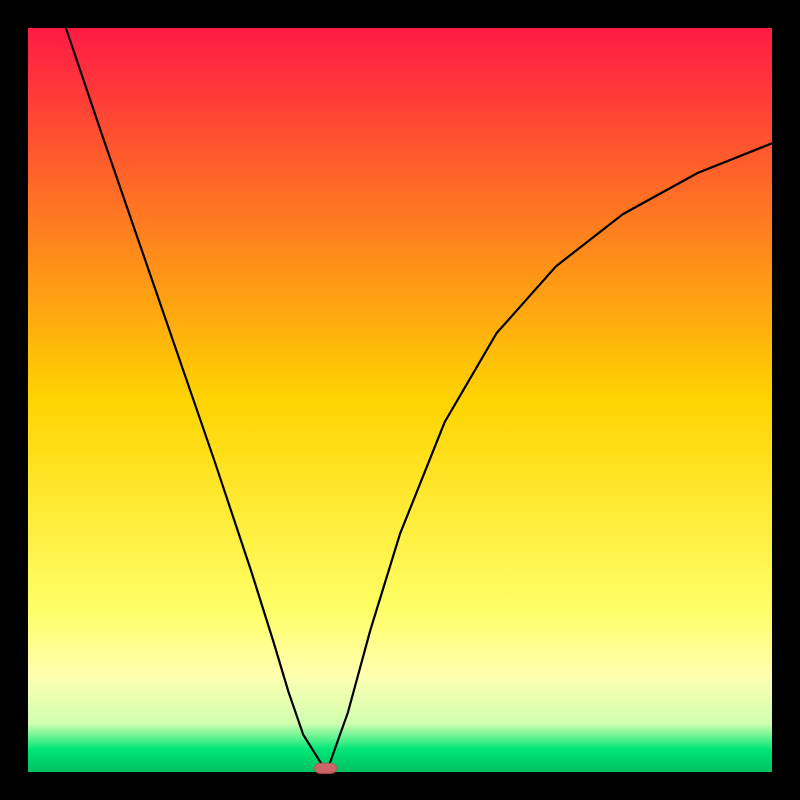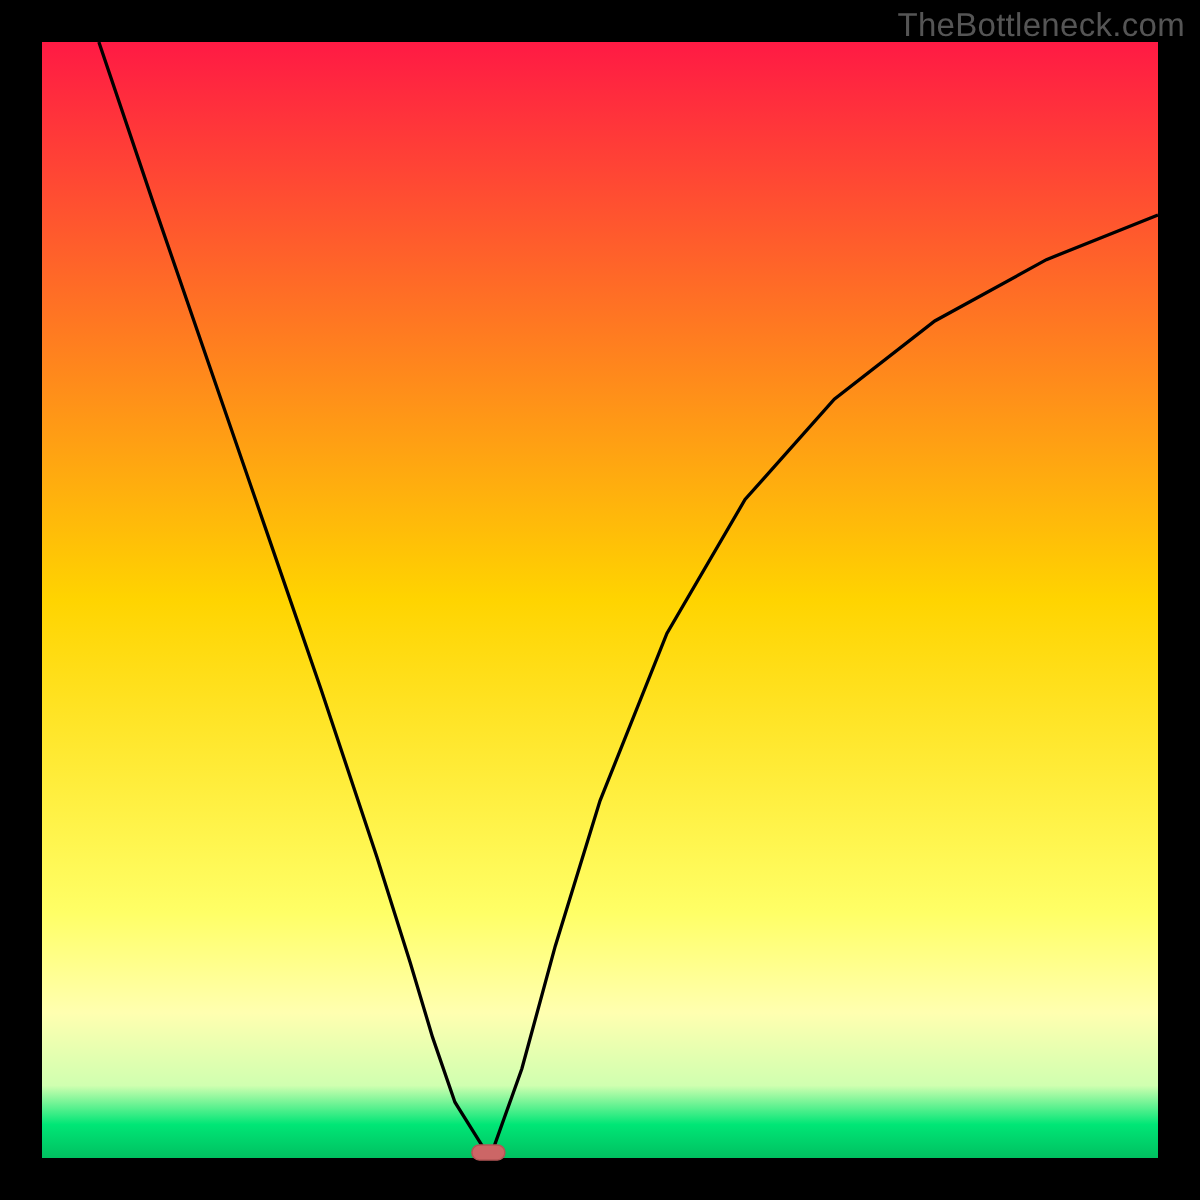--- a/index.html
+++ b/index.html
@@ -52,14 +52,13 @@
   <rect id="frame-outer" x="0" y="0" width="800" height="800" fill="#000000"></rect>
 
   <rect id="plot-area" x="28" y="28" width="744" height="744" fill="url(#bg-grad)"></rect>
 
   <path id="curve-left" fill="none" stroke-width="2.2" d="M65.9 28.0 L102.4 135.9 L139.6 243.8 L176.8 351.6 L214.0 459.5 L251.2 571.1 L273.5 641.8 L288.4 691.6 L303.3 734.8 L321.9 764.6" stroke="#000000"></path>
   <path id="curve-right" fill="none" stroke-width="2.2" d="M329.3 764.6 L347.9 712.5 L370.2 630.6 L400.0 533.9 L444.6 422.3 L496.7 333.0 L556.2 266.1 L623.2 214.0 L697.6 173.1 L772.0 143.3" stroke="#000000"></path>
 
   <rect id="valley-marker" rx="5" ry="5" x="314.6" y="763.3" width="22" height="10" fill="#cc6666" stroke="#b35555" stroke-width="1"></rect>
 </svg>
 
-<div class="watermark">TheBottleneck.com</div>
 </div>
 
 </body></html>

